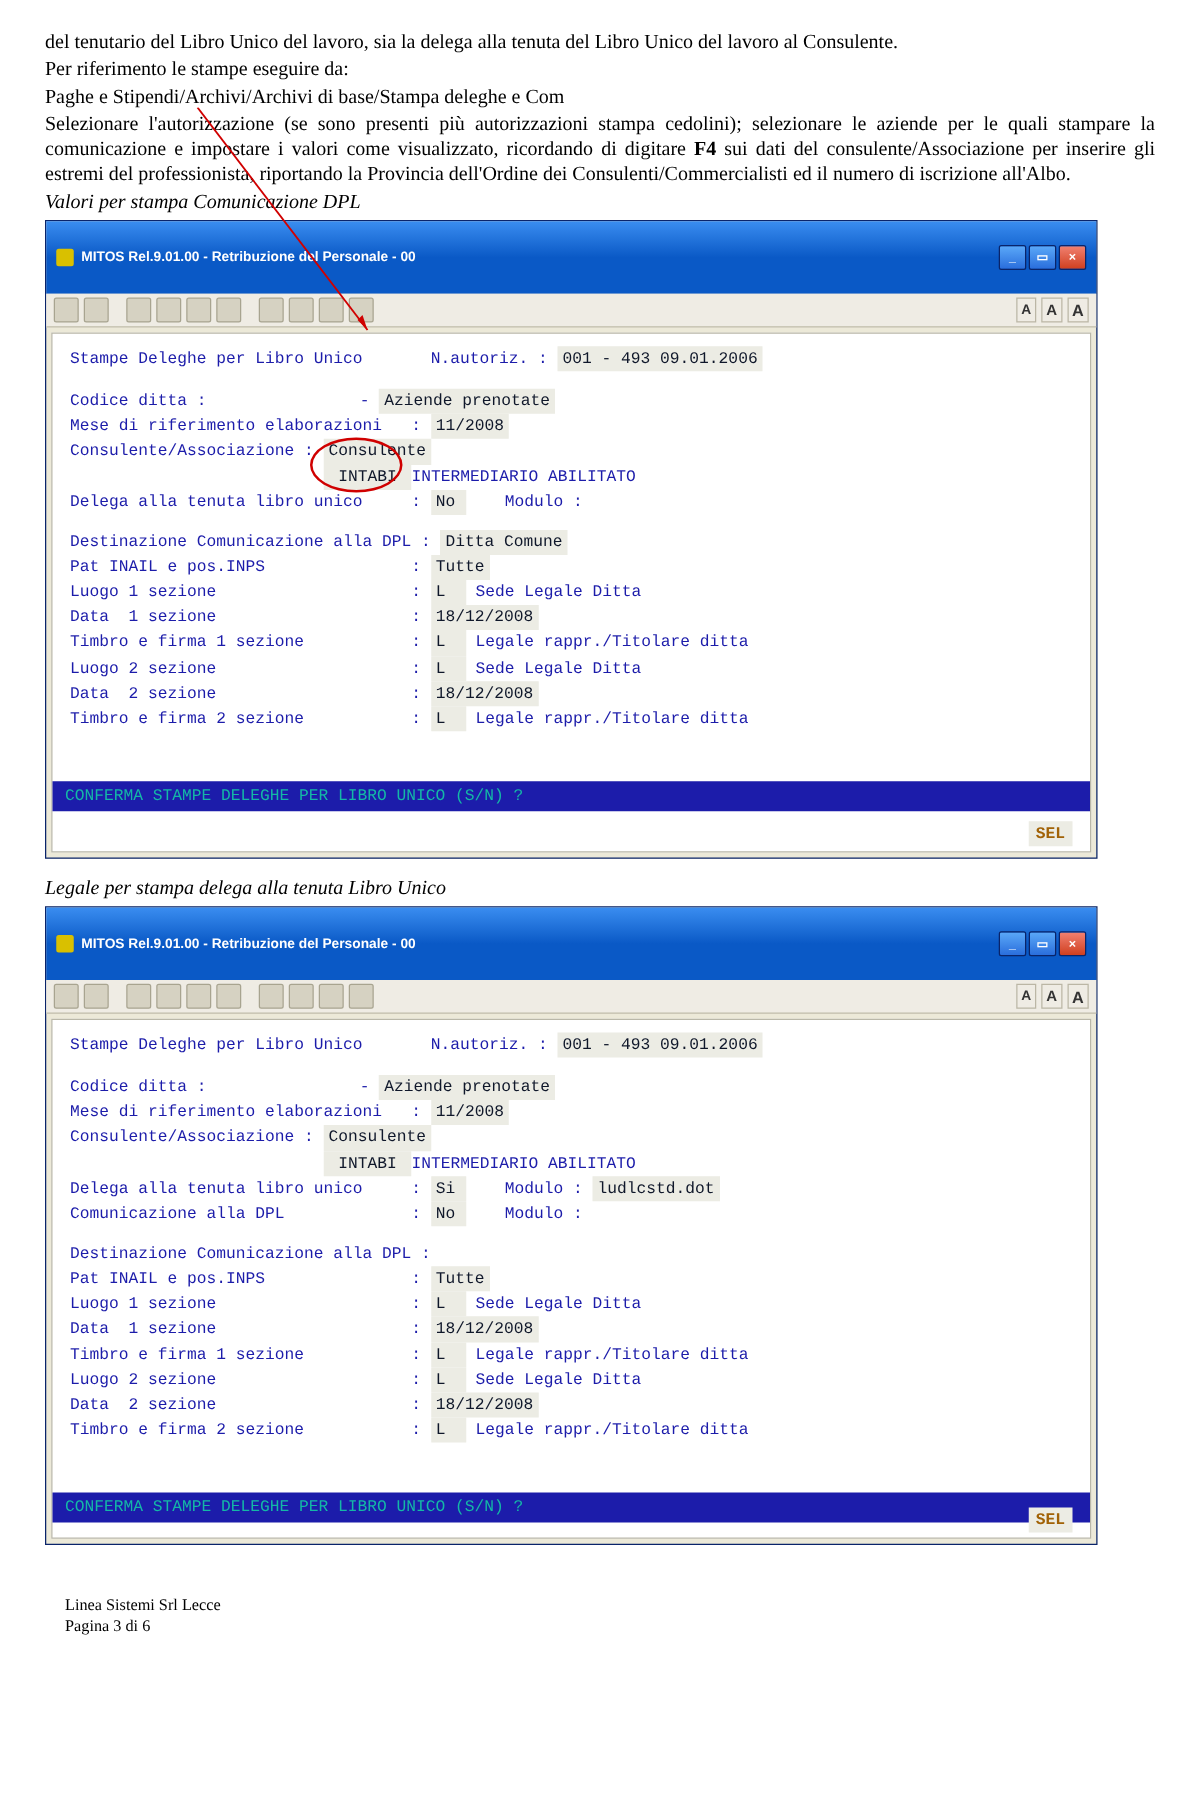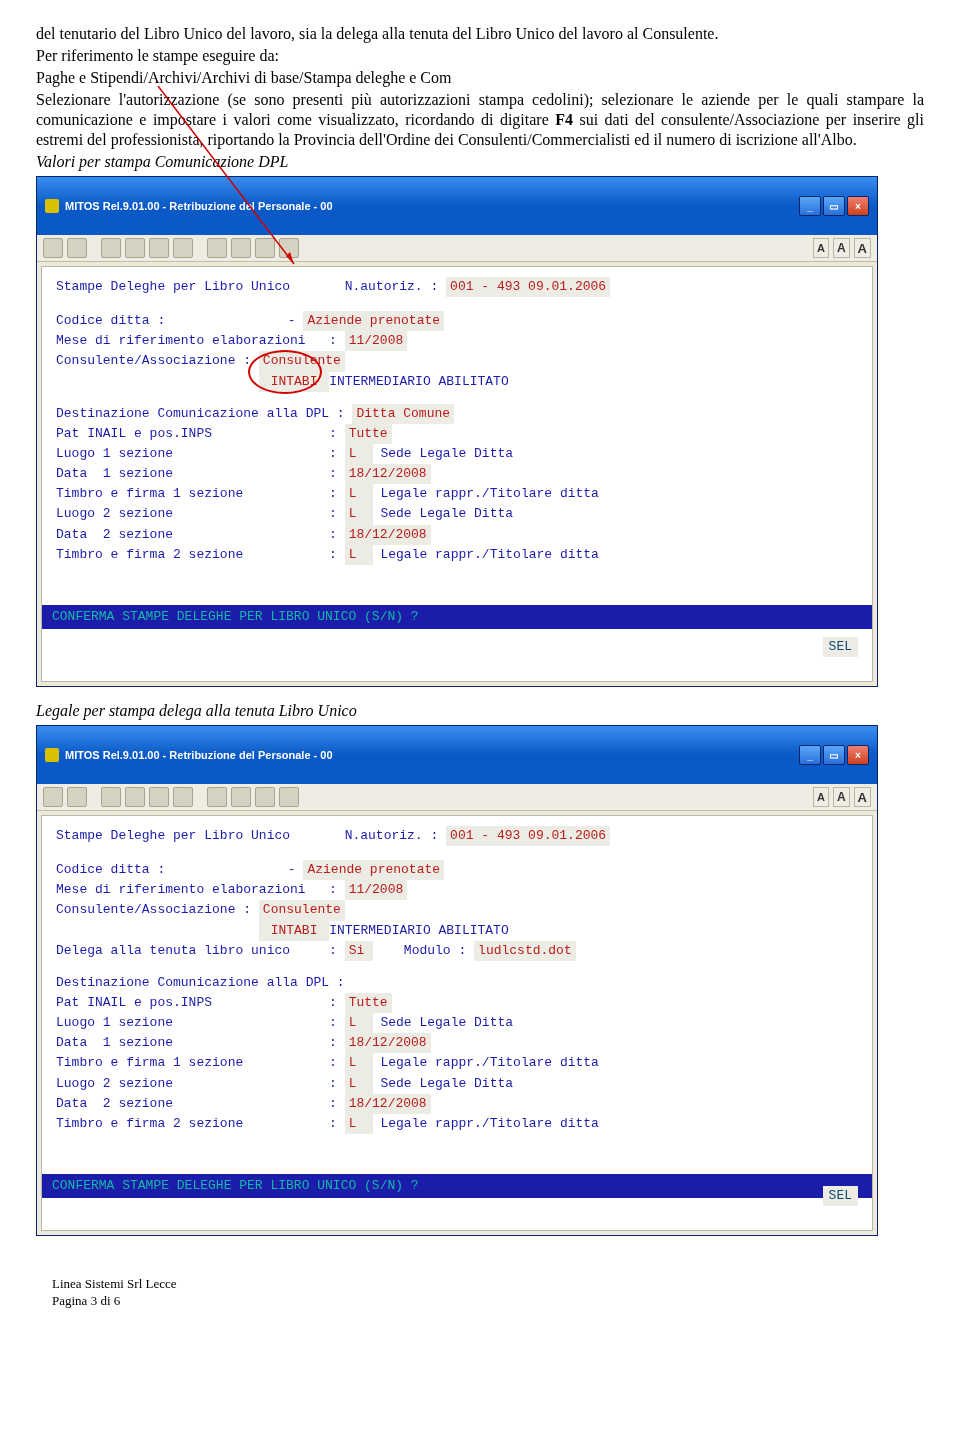--- a/index.html
+++ b/index.html
@@ -62,25 +62,26 @@
   }
   .content-area {
     background: #fff; color: #1c1caa; padding: 10px 14px 4px 14px;
     font-family: "Courier New", monospace; font-size: 13px; line-height: 1.55;
     border:1px solid #b9b7a8; margin:4px;
     min-height: 400px; position: relative;
   }
   .heading-line { margin-bottom: 14px; }
   .field-line { white-space: pre; }
   .val-box {
-    display:inline-block; background:#ecece4; color:#b91c1c; padding:0 4px; min-width:20px;
+    display:inline-block; background:#ecece4; color:#0f172a; padding:0 4px; min-width:20px;
   }
   .sel-box {
-    position:absolute; bottom:24px; right:14px; background:#ecece4; color:#0c4a6e;
+    position:absolute; bottom:4px; right:14px; background:#ecece4; color:#a16207;
     padding:0 6px;
+    font-weight:bold;
   }
   .confirm-line {
     background:#1c1caa; color:#14b8a6; padding:2px 10px; margin: 6px -14px -4px -14px;
     font-family:"Courier New",monospace; font-size:13px;
   }
   .circle-annot {
     position:absolute; width:70px; height:40px; border:2px solid #d00000; border-radius:50%;
     pointer-events:none;
   }
   .footer {
@@ -134,20 +135,21 @@
       <div class="heading-line field-line"><span>Stampe Deleghe per Libro Unico       N.autoriz. : </span><span class="val-box">001 - 493 09.01.2006</span></div>
 
       <div class="field-line"><span>Codice ditta : </span><span class="val-box" style="min-width:60px"></span><span>      - </span><span class="val-box">Aziende prenotate</span></div>
 
       <div class="field-line"><span>Mese di riferimento elaborazioni   : </span><span class="val-box">11/2008</span></div>
 
       <div class="field-line"><span>Consulente/Associazione : </span><span class="val-box">Consulente</span></div>
 
       <div class="field-line"><span>                          </span><span class="val-box"> INTABI </span><span>INTERMEDIARIO ABILITATO</span></div>
 
+      <div class="field-line"><span>Delega alla tenuta libro unico     : </span><span class="val-box">No</span><span>    Modulo : </span><span class="val-box" style="min-width:60px"></span></div>
 
 
       <div style="height:12px"></div>
 
       <div class="field-line"><span>Destinazione Comunicazione alla DPL : </span><span class="val-box">Ditta Comune</span></div>
 
       <div class="field-line"><span>Pat INAIL e pos.INPS               : </span><span class="val-box">Tutte</span></div>
 
       <div class="field-line"><span>Luogo 1 sezione                    : </span><span class="val-box">L</span><span> Sede Legale Ditta</span></div>
 
@@ -213,20 +215,21 @@
     <div class="field-line"><span>Codice ditta : </span><span class="val-box" style="min-width:60px"></span><span>      - </span><span class="val-box">Aziende prenotate</span></div>
 
     <div class="field-line"><span>Mese di riferimento elaborazioni   : </span><span class="val-box">11/2008</span></div>
 
     <div class="field-line"><span>Consulente/Associazione : </span><span class="val-box">Consulente</span></div>
 
     <div class="field-line"><span>                          </span><span class="val-box"> INTABI </span><span>INTERMEDIARIO ABILITATO</span></div>
 
     <div class="field-line"><span>Delega alla tenuta libro unico     : </span><span class="val-box">Si</span><span>    Modulo : </span><span class="val-box">ludlcstd.dot</span></div>
 
+    <div class="field-line"><span>Comunicazione alla DPL             : </span><span class="val-box">No</span><span>    Modulo : </span><span class="val-box" style="min-width:60px"></span></div>
 
     <div style="height:12px"></div>
 
     <div class="field-line"><span>Destinazione Comunicazione alla DPL : </span><span class="val-box" style="min-width:14px"></span></div>
 
     <div class="field-line"><span>Pat INAIL e pos.INPS               : </span><span class="val-box">Tutte</span></div>
 
     <div class="field-line"><span>Luogo 1 sezione                    : </span><span class="val-box">L</span><span> Sede Legale Ditta</span></div>
 
     <div class="field-line"><span>Data  1 sezione                    : </span><span class="val-box">18/12/2008</span></div>

